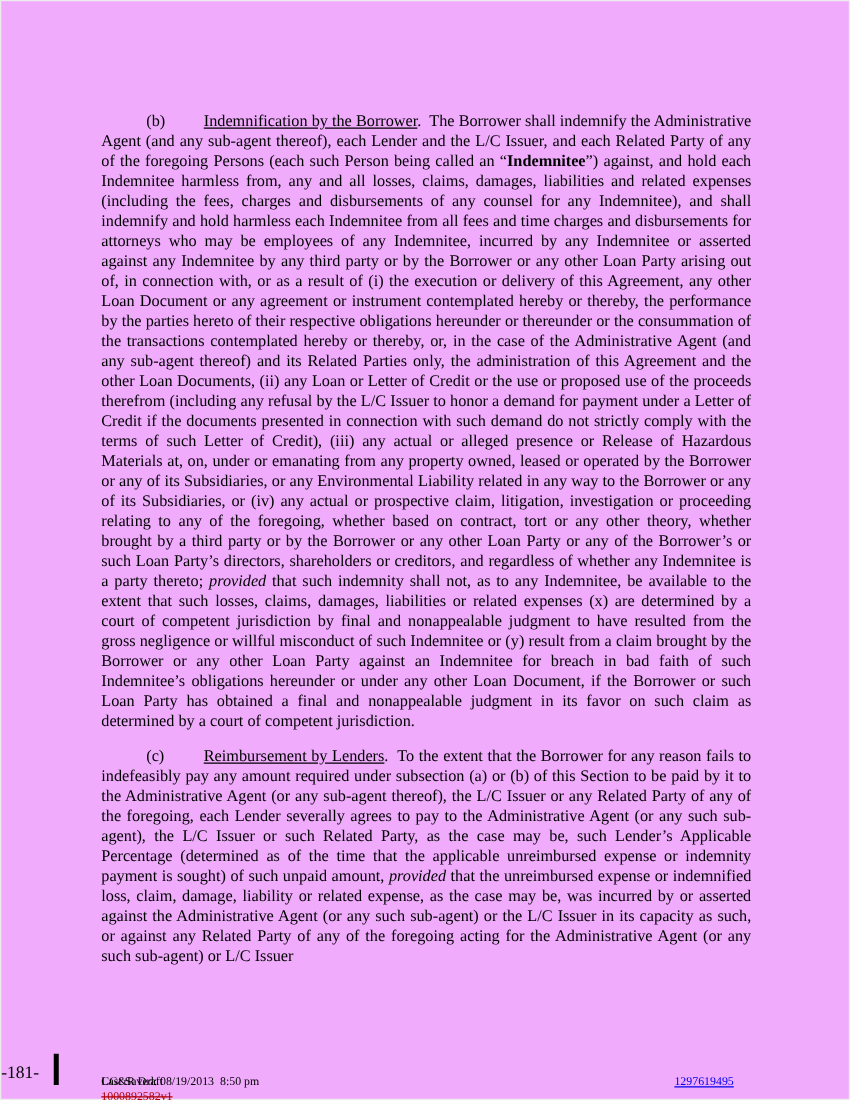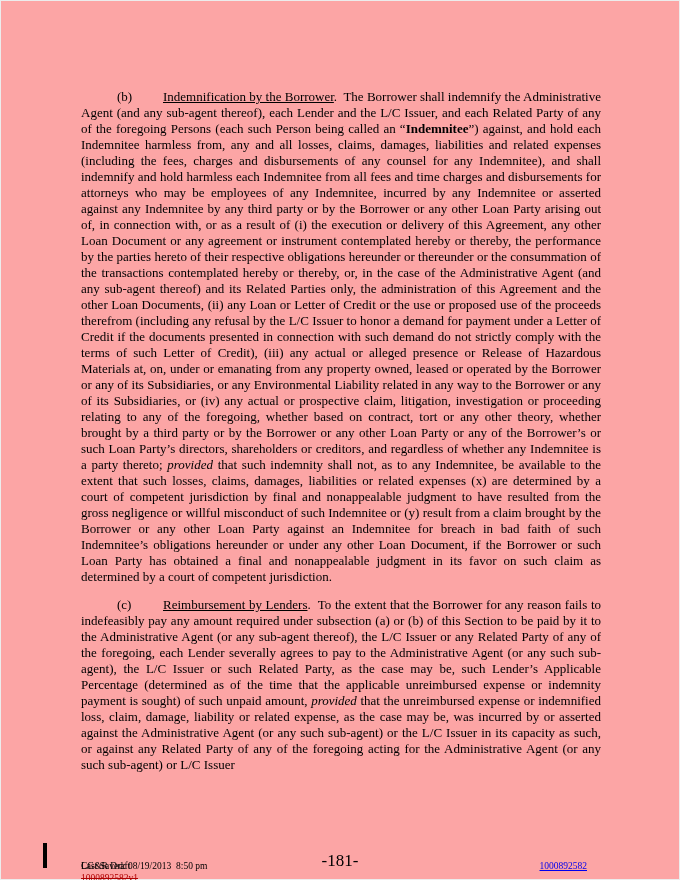--- a/index.html
+++ b/index.html
@@ -6,21 +6,21 @@
   html,body { width:680px; height:880px; }
   body {
     background:#ffffff;
     font-family:"Liberation Serif", serif;
     color:#000;
     position:relative;
     overflow:hidden;
   }
   .page {
     position:absolute; inset:0;
-    background:#fca5a5;
+    background:#f0abfc;
     border:1px solid #ececec;
   }
   .content {
     position:absolute;
     left:80px; right:78px;
     top:88px;
     height:754px;
     overflow:hidden;
   }
   .para {
@@ -30,22 +30,21 @@
     text-indent:36px;
   }
   .para + .para { margin-top:12px; }
   .u { text-decoration:underline; }
   .b { font-weight:bold; }
   .i { font-style:italic; }
   .tab { display:inline-block; width:46px; text-indent:0; }
   .page-number {
     position:absolute;
     left:0; right:0; top:850px;
-    text-align:center;
-    font-size:17px;
+    font-size:14px;
   }
   .footer {
     position:absolute;
     left:80px; right:92px; top:860px;
     height:20px;
     font-size:9.5px;
     line-height:11px;
   }
   .footer-left  { position:absolute; left:0; top:0; }
   .footer-center{ position:absolute; left:0; right:0; top:0; text-align:left; }
@@ -81,16 +80,16 @@
   </div>
 
   <div class="page-number">-181-</div>
 
   <div class="footer">
     <div class="footer-left">
       <div>CG&amp;R Draft</div>
       <div class="struck">1000892582v1</div>
     </div>
     <div class="footer-center">Last Saved: 08/19/2013&nbsp; 8:50 pm</div>
-    <a class="footer-right">1000892582</a>
+    <a class="footer-right">1297619495</a>
   </div>
 
 </div>
 
 </body></html>

